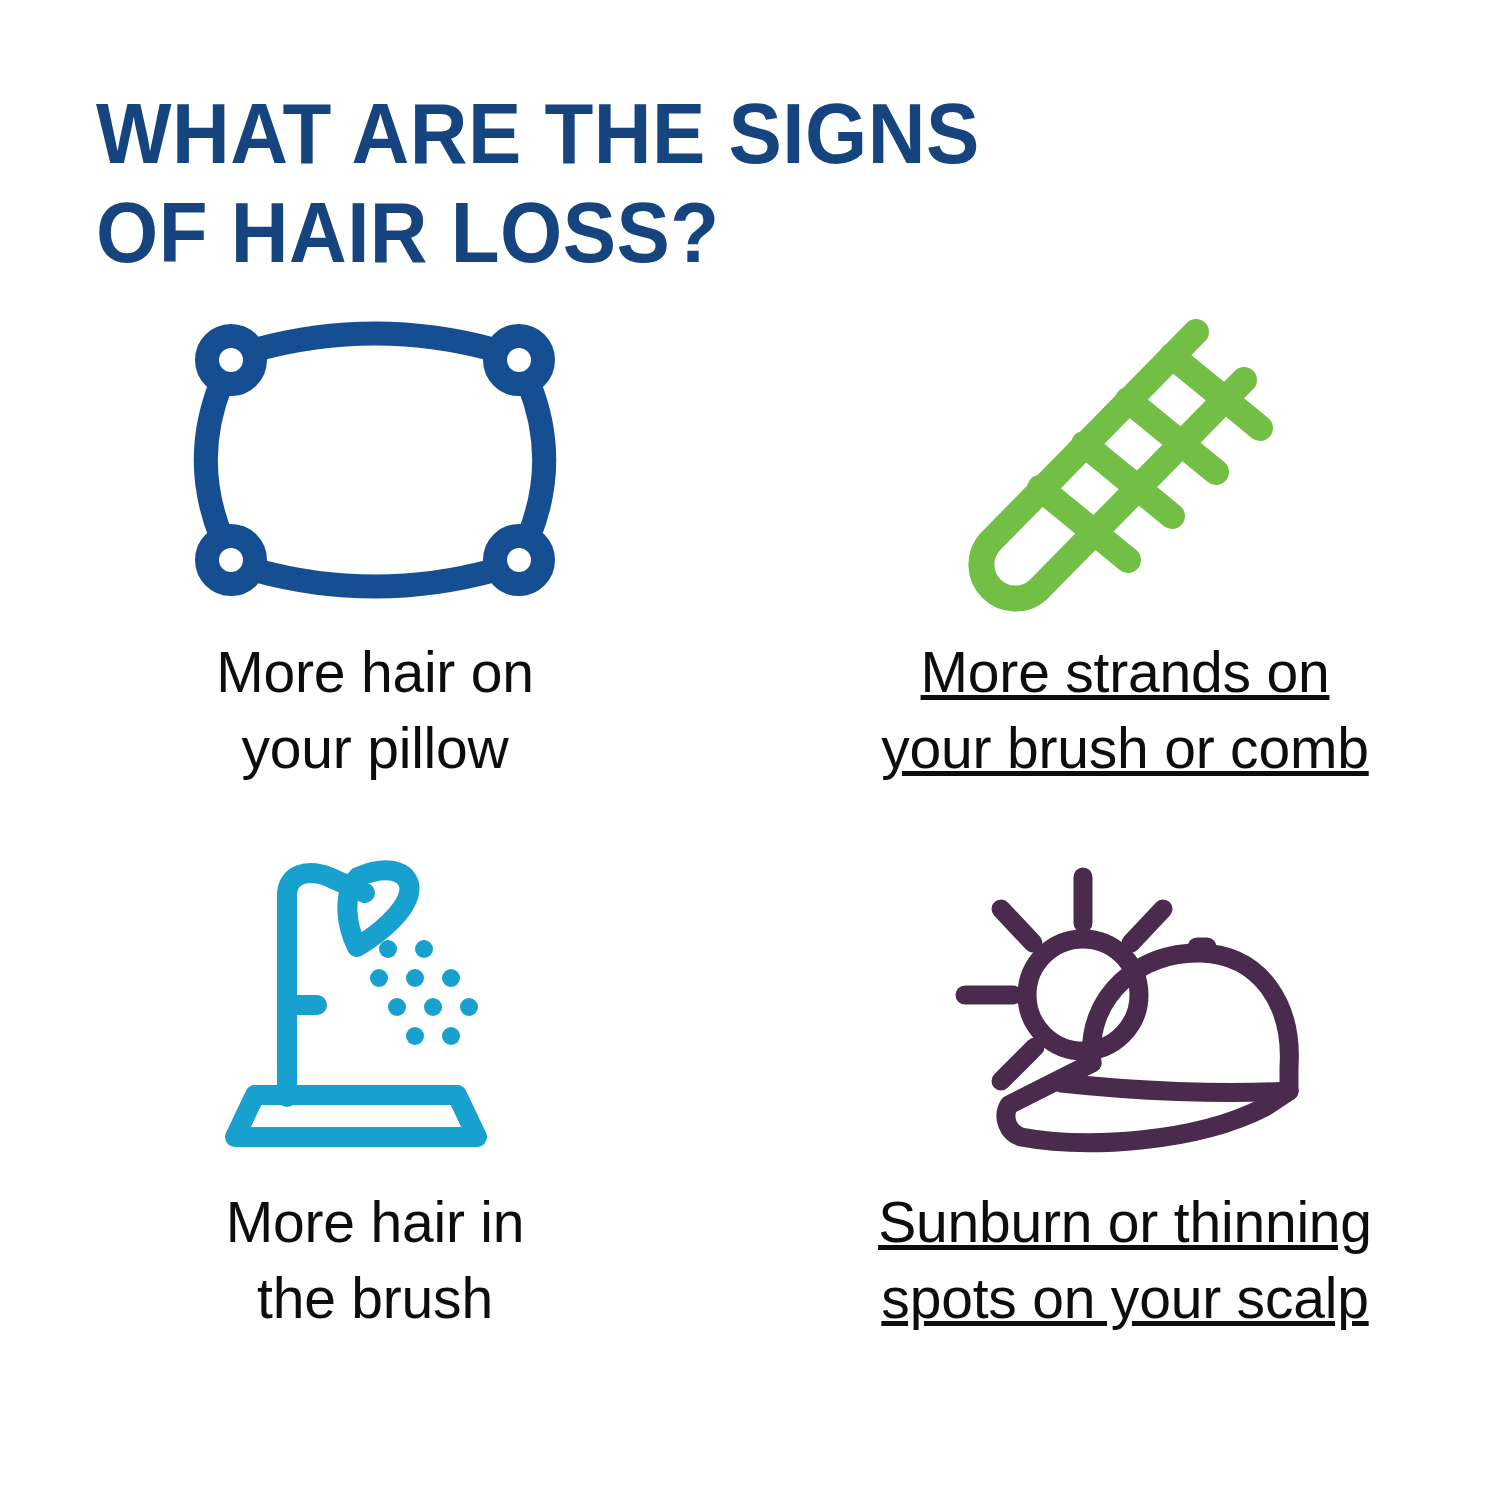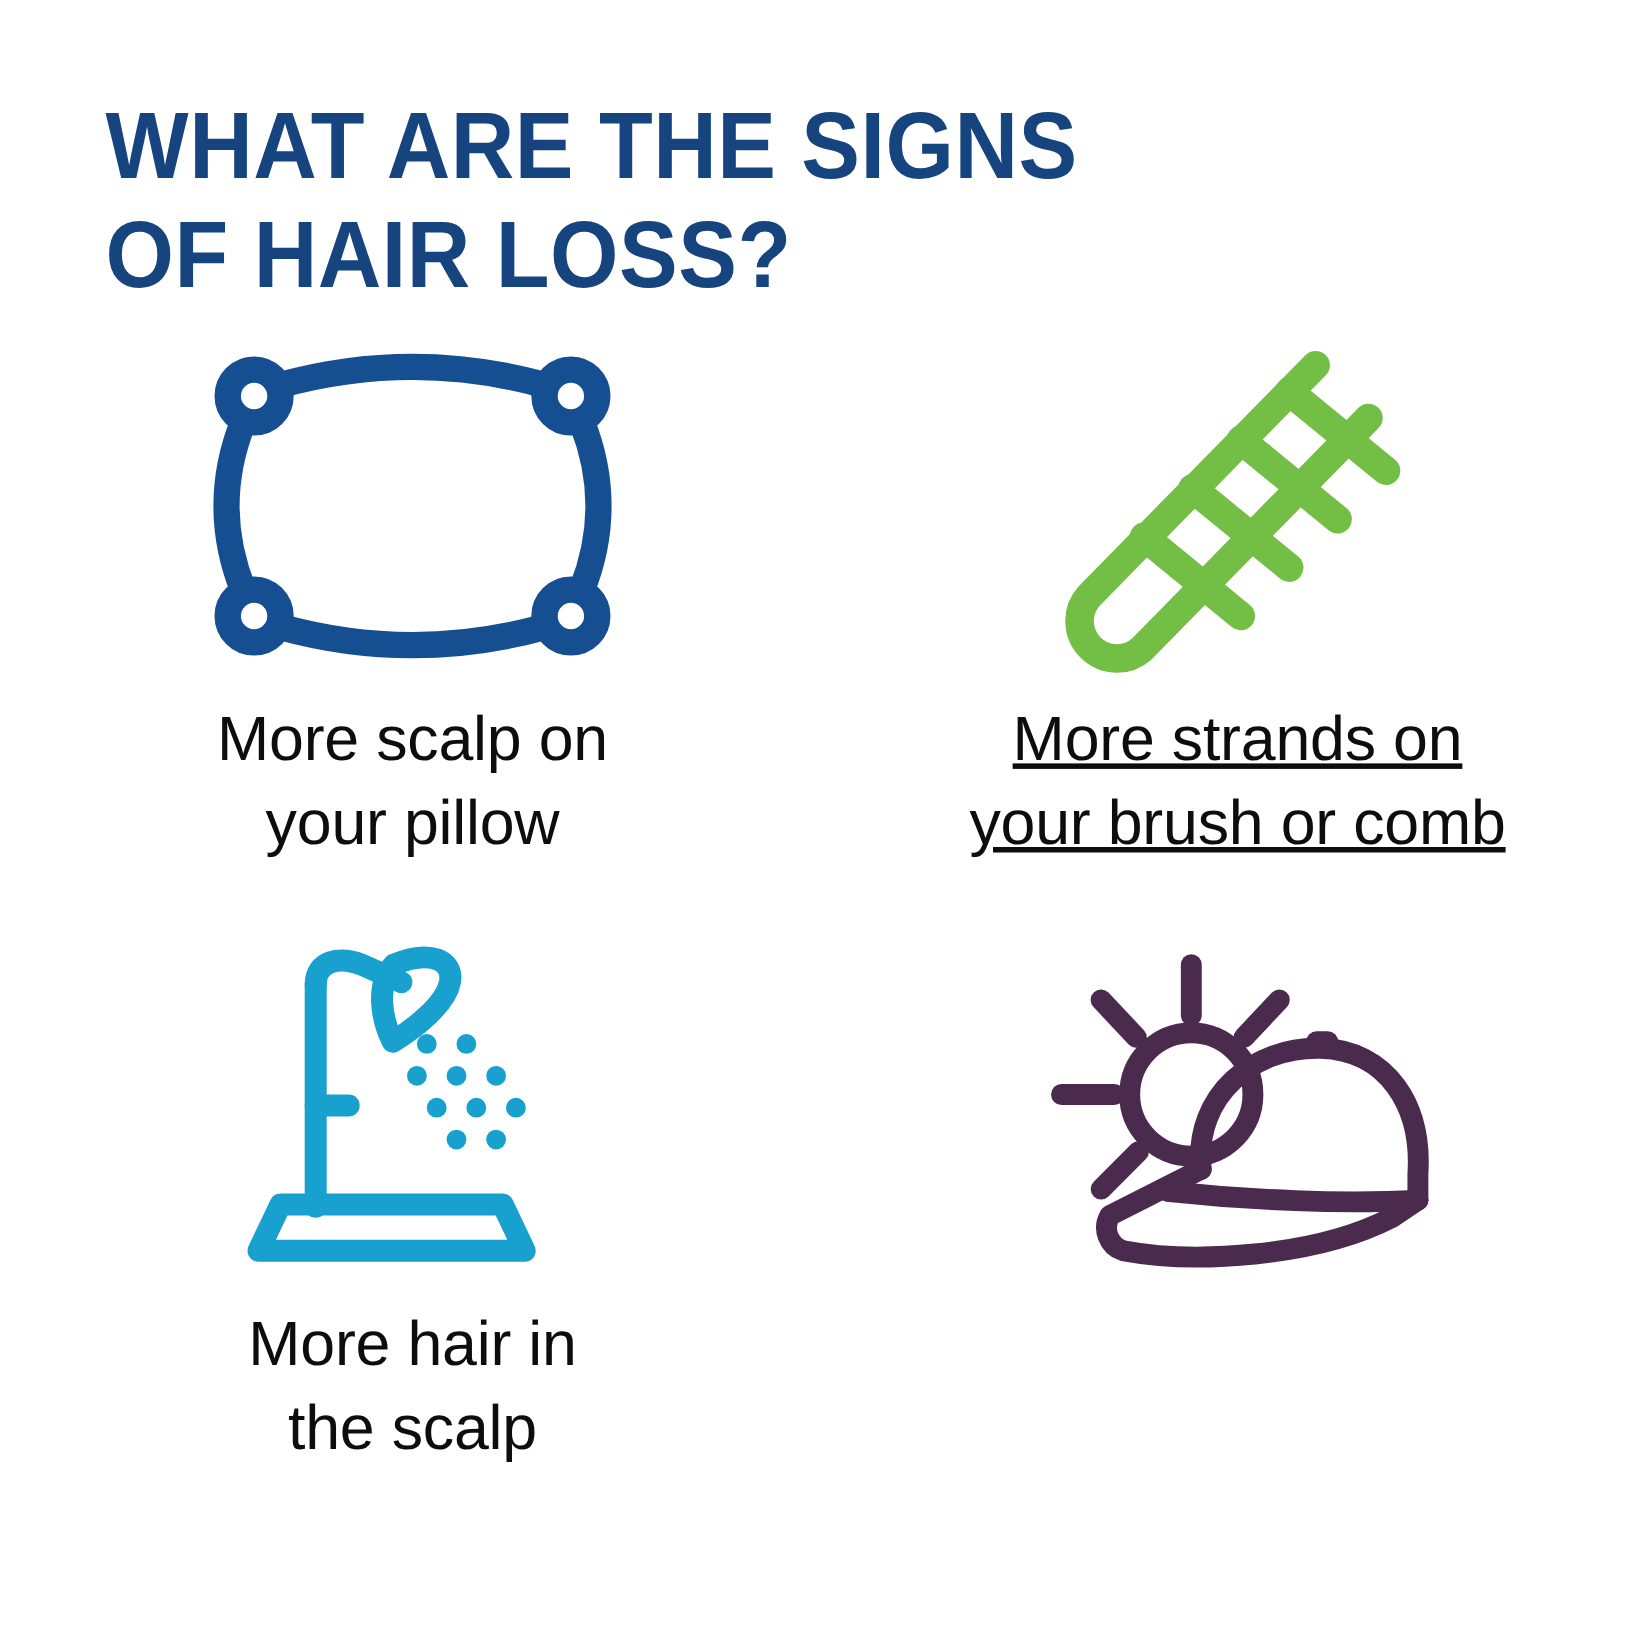--- a/index.html
+++ b/index.html
@@ -112,21 +112,21 @@
           <circle cx="324" cy="36" r="24"></circle>
           <circle cx="36" cy="236" r="24"></circle>
           <circle cx="324" cy="236" r="24"></circle>
 
           <path d="M60 26 C 140 4, 220 4, 300 26"></path>
           <path d="M60 246 C 140 268, 220 268, 300 246"></path>
           <path d="M26 60 C 6 110, 6 162, 26 212"></path>
           <path d="M334 60 C 354 110, 354 162, 334 212"></path>
         </svg>
       </div>
-      <div class="caption">More scalp on
+      <div class="caption">More hair on
 your pillow</div>
     </div>
 
     <div class="card card-comb">
       <div class="icon-slot">
         <svg width="330" height="300" viewBox="0 0 330 300" fill="none" stroke="#73BE44" stroke-width="26" stroke-linecap="round" stroke-linejoin="round">
 
           <path d="M236 22 L 30 232 A 34 34 0 0 0 78 280 L 284 70"></path>
 
           <path d="M212 46 L 300 118"></path>
@@ -162,21 +162,21 @@
             <circle cx="226" cy="123" r="9"></circle>
             <circle cx="172" cy="152" r="9"></circle>
             <circle cx="208" cy="152" r="9"></circle>
             <circle cx="244" cy="152" r="9"></circle>
             <circle cx="190" cy="181" r="9"></circle>
             <circle cx="226" cy="181" r="9"></circle>
           </g>
         </svg>
       </div>
       <div class="caption">More hair in
-the scalp</div>
+the brush</div>
     </div>
 
     <div class="card card-cap">
       <div class="icon-slot">
         <svg width="360" height="300" viewBox="0 0 360 300" fill="none" stroke="#4A2A4D" stroke-width="19" stroke-linecap="round" stroke-linejoin="round">
 
           <g>
             <path d="M138 22 L 138 68"></path>
             <path d="M56 54 L 88 88"></path>
             <path d="M218 54 L 186 88"></path>
@@ -188,16 +188,18 @@
 
           <path d="M147 208 C 140 140, 196 96, 256 98 C 316 100, 348 150, 344 212 L 344 236"></path>
 
           <path d="M252 92 L 262 92"></path>
 
           <path d="M147 208 L 64 250 A 22 22 0 0 0 76 282 C 140 294, 250 288, 320 252 L 344 236"></path>
 
           <path d="M116 228 C 190 236, 276 240, 344 236"></path>
         </svg>
       </div>
+      <div class="caption">Sunburn or thinning
+spots on your scalp</div>
     </div>
 
   </div>
 </div>
 
 </body></html>

